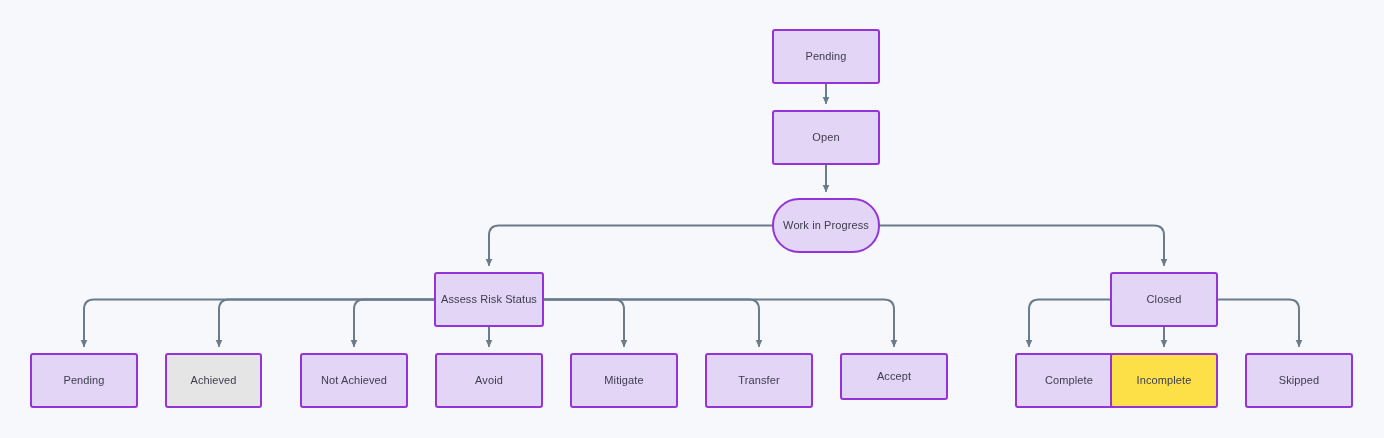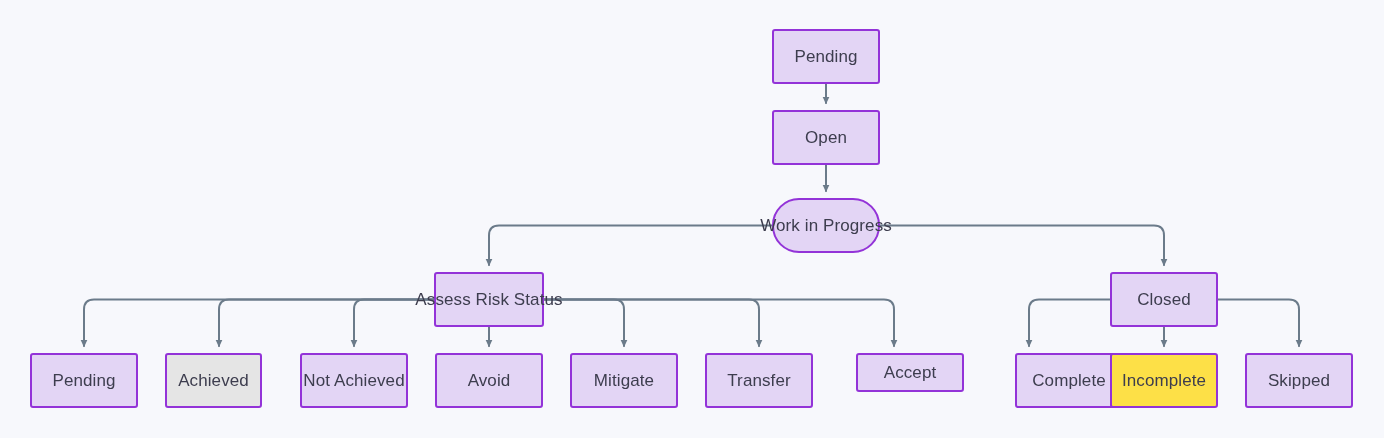--- a/index.html
+++ b/index.html
@@ -29,21 +29,21 @@
   .node {
     position: absolute;
     box-sizing: border-box;
     background: #e3d5f5;
     border: 2px solid #9333d8;
     border-radius: 3px;
     display: flex;
     align-items: center;
     justify-content: center;
     color: #3d3d4e;
-    font-size: 17px;
+    font-size: 11px;
     line-height: 1;
     letter-spacing: 0.1px;
     text-align: center;
     z-index: 2;
   }
   .node-label {
     display: block;
     padding: 0 4px;
     white-space: nowrap;
   }
@@ -104,21 +104,21 @@
       </div>
       <div class="node" style="left: 435px; top: 353px; width: 108px; height: 55px; background: rgb(227, 213, 245); border-color: rgb(147, 51, 216); color: rgb(61, 61, 78);">
         <span class="node-label">Avoid</span>
       </div>
       <div class="node" style="left: 570px; top: 353px; width: 108px; height: 55px; background: rgb(227, 213, 245); border-color: rgb(147, 51, 216); color: rgb(61, 61, 78);">
         <span class="node-label">Mitigate</span>
       </div>
       <div class="node" style="left: 705px; top: 353px; width: 108px; height: 55px; background: rgb(227, 213, 245); border-color: rgb(147, 51, 216); color: rgb(61, 61, 78);">
         <span class="node-label">Transfer</span>
       </div>
-      <div class="node" style="left: 840px; top: 353px; width: 108px; height: 39px; background: rgb(227, 213, 245); border-color: rgb(147, 51, 216); color: rgb(61, 61, 78); margin-left: 16px;">
+      <div class="node" style="left: 840px; top: 353px; width: 108px; height: 47px; background: rgb(227, 213, 245); border-color: rgb(147, 51, 216); color: rgb(61, 61, 78);">
         <span class="node-label">Accept</span>
       </div>
       <div class="node" style="left: 975px; top: 353px; width: 108px; height: 55px; background: rgb(227, 213, 245); border-color: rgb(147, 51, 216); color: rgb(61, 61, 78); margin-left: 40px;">
         <span class="node-label">Complete</span>
       </div>
       <div class="node" style="left: 1110px; top: 353px; width: 108px; height: 55px; background: #fde047; border-color: rgb(147, 51, 216); color: rgb(61, 61, 78);">
         <span class="node-label">Incomplete</span>
       </div>
       <div class="node" style="left: 1245px; top: 353px; width: 108px; height: 55px; background: rgb(227, 213, 245); border-color: rgb(147, 51, 216); color: rgb(61, 61, 78);">
         <span class="node-label">Skipped</span>

